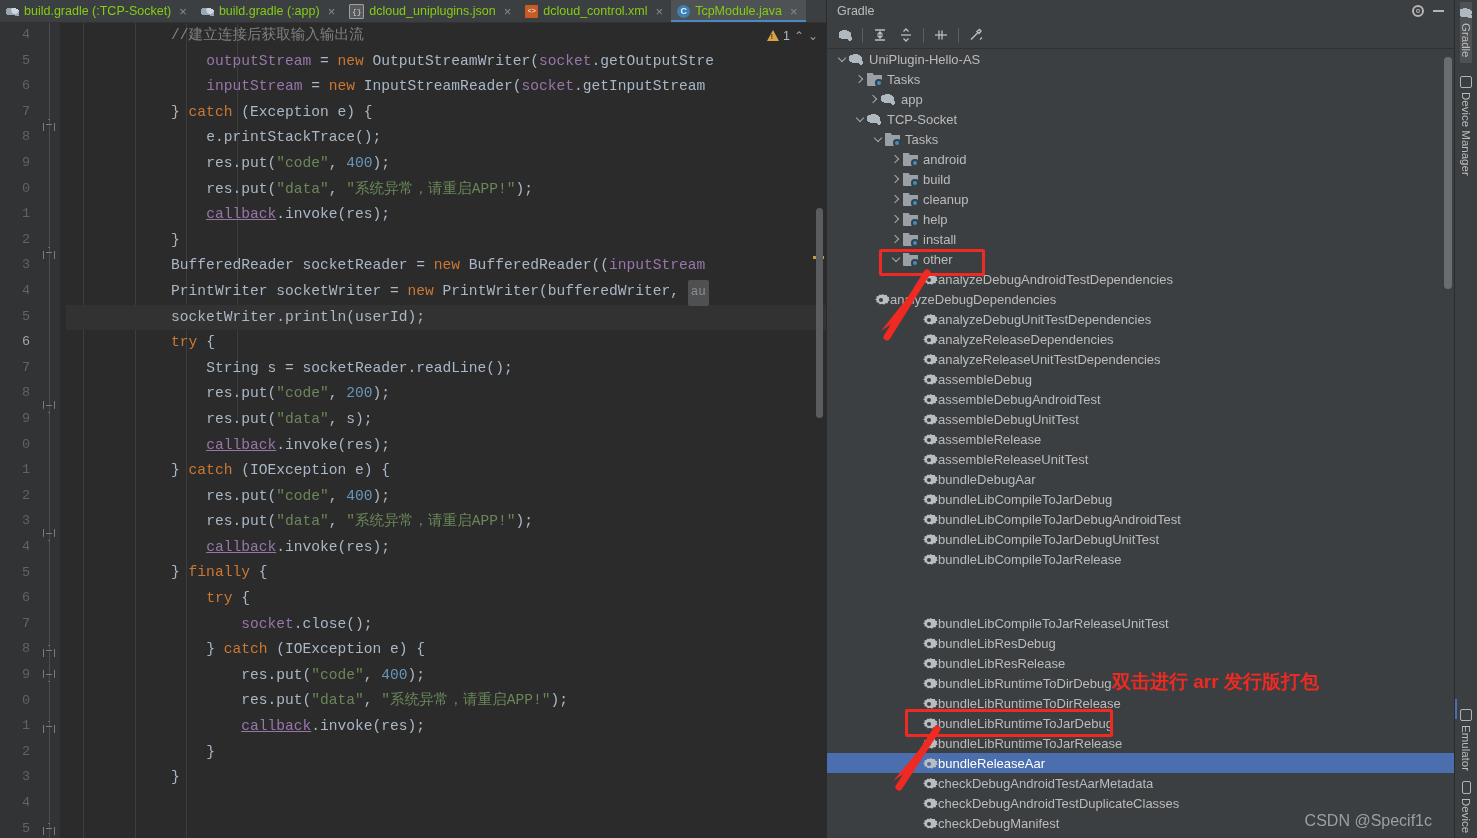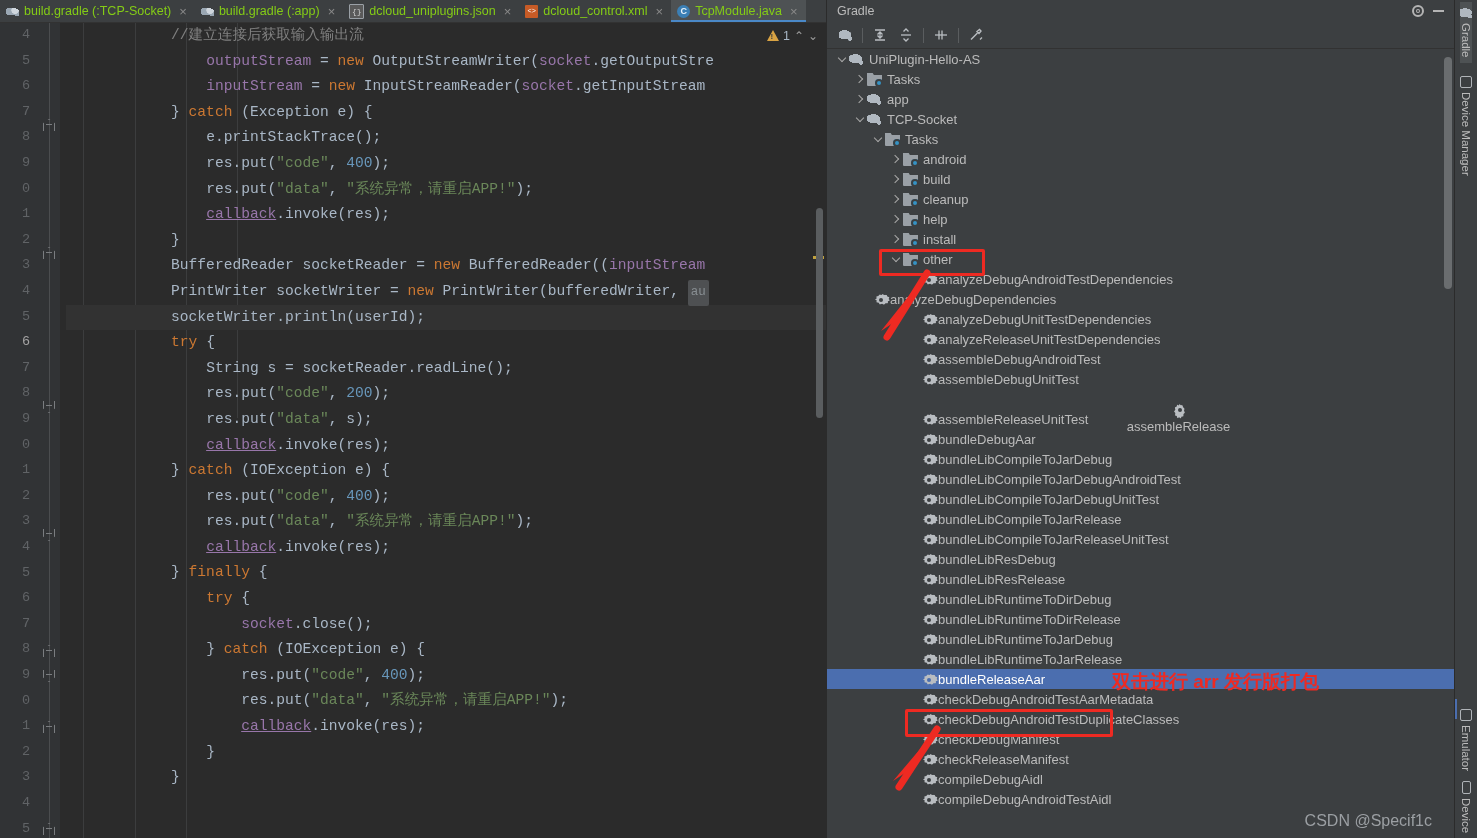--- a/index.html
+++ b/index.html
@@ -367,21 +367,21 @@
             <div class="trow" style="padding-left: 8px;">
               <span class="arrow d"></span>
               <span class="ticonsm ic-elephant"></span>
               <span>UniPlugin-Hello-AS</span>
             </div>
             <div class="trow" style="padding-left: 26px;">
               <span class="arrow r"></span>
               <span class="ticonsm ic-folder"></span>
               <span>Tasks</span>
             </div>
-            <div class="trow" style="padding-left: 26px;">
+            <div class="trow" style="padding-left: 40px;">
               <span class="arrow r"></span>
               <span class="ticonsm ic-elephant"></span>
               <span>app</span>
             </div>
             <div class="trow" style="padding-left: 26px;">
               <span class="arrow d"></span>
               <span class="ticonsm ic-elephant"></span>
               <span>TCP-Socket</span>
             </div>
             <div class="trow" style="padding-left: 44px;">
@@ -430,33 +430,43 @@
               <span>analyzeDebugDependencies</span>
             </div>
             <div class="trow" style="padding-left: 80px;">
               <span class="arrow"></span>
               <span class="ticonsm ic-task"></span>
               <span>analyzeDebugUnitTestDependencies</span>
             </div>
             <div class="trow" style="padding-left: 80px;">
               <span class="arrow"></span>
               <span class="ticonsm ic-task"></span>
+              <span>analyzeReleaseDependencies</span>
+            </div>
+            <div class="trow" style="padding-left: 80px;">
+              <span class="arrow"></span>
+              <span class="ticonsm ic-task"></span>
               <span>analyzeReleaseUnitTestDependencies</span>
             </div>
             <div class="trow" style="padding-left: 80px;">
               <span class="arrow"></span>
               <span class="ticonsm ic-task"></span>
+              <span>assembleDebug</span>
+            </div>
+            <div class="trow" style="padding-left: 80px;">
+              <span class="arrow"></span>
+              <span class="ticonsm ic-task"></span>
               <span>assembleDebugAndroidTest</span>
             </div>
             <div class="trow" style="padding-left: 80px;">
               <span class="arrow"></span>
               <span class="ticonsm ic-task"></span>
               <span>assembleDebugUnitTest</span>
             </div>
-            <div class="trow" style="padding-left: 80px; flex-direction: column;">
+            <div class="trow" style="padding-left: 80px;">
               <span class="arrow"></span>
               <span class="ticonsm ic-task"></span>
               <span>assembleRelease</span>
             </div>
             <div class="trow" style="padding-left: 80px;">
               <span class="arrow"></span>
               <span class="ticonsm ic-task"></span>
               <span>assembleReleaseUnitTest</span>
             </div>
             <div class="trow" style="padding-left: 80px;">
@@ -477,21 +487,21 @@
             <div class="trow" style="padding-left: 80px;">
               <span class="arrow"></span>
               <span class="ticonsm ic-task"></span>
               <span>bundleLibCompileToJarDebugUnitTest</span>
             </div>
             <div class="trow" style="padding-left: 80px;">
               <span class="arrow"></span>
               <span class="ticonsm ic-task"></span>
               <span>bundleLibCompileToJarRelease</span>
             </div>
-            <div class="trow" style="padding-left: 80px;">
+            <div class="trow" style="padding-left: 80px; margin-top: 44px;">
               <span class="arrow"></span>
               <span class="ticonsm ic-task"></span>
               <span>bundleLibCompileToJarReleaseUnitTest</span>
             </div>
             <div class="trow" style="padding-left: 80px;">
               <span class="arrow"></span>
               <span class="ticonsm ic-task"></span>
               <span>bundleLibResDebug</span>
             </div>
             <div class="trow" style="padding-left: 80px;">

